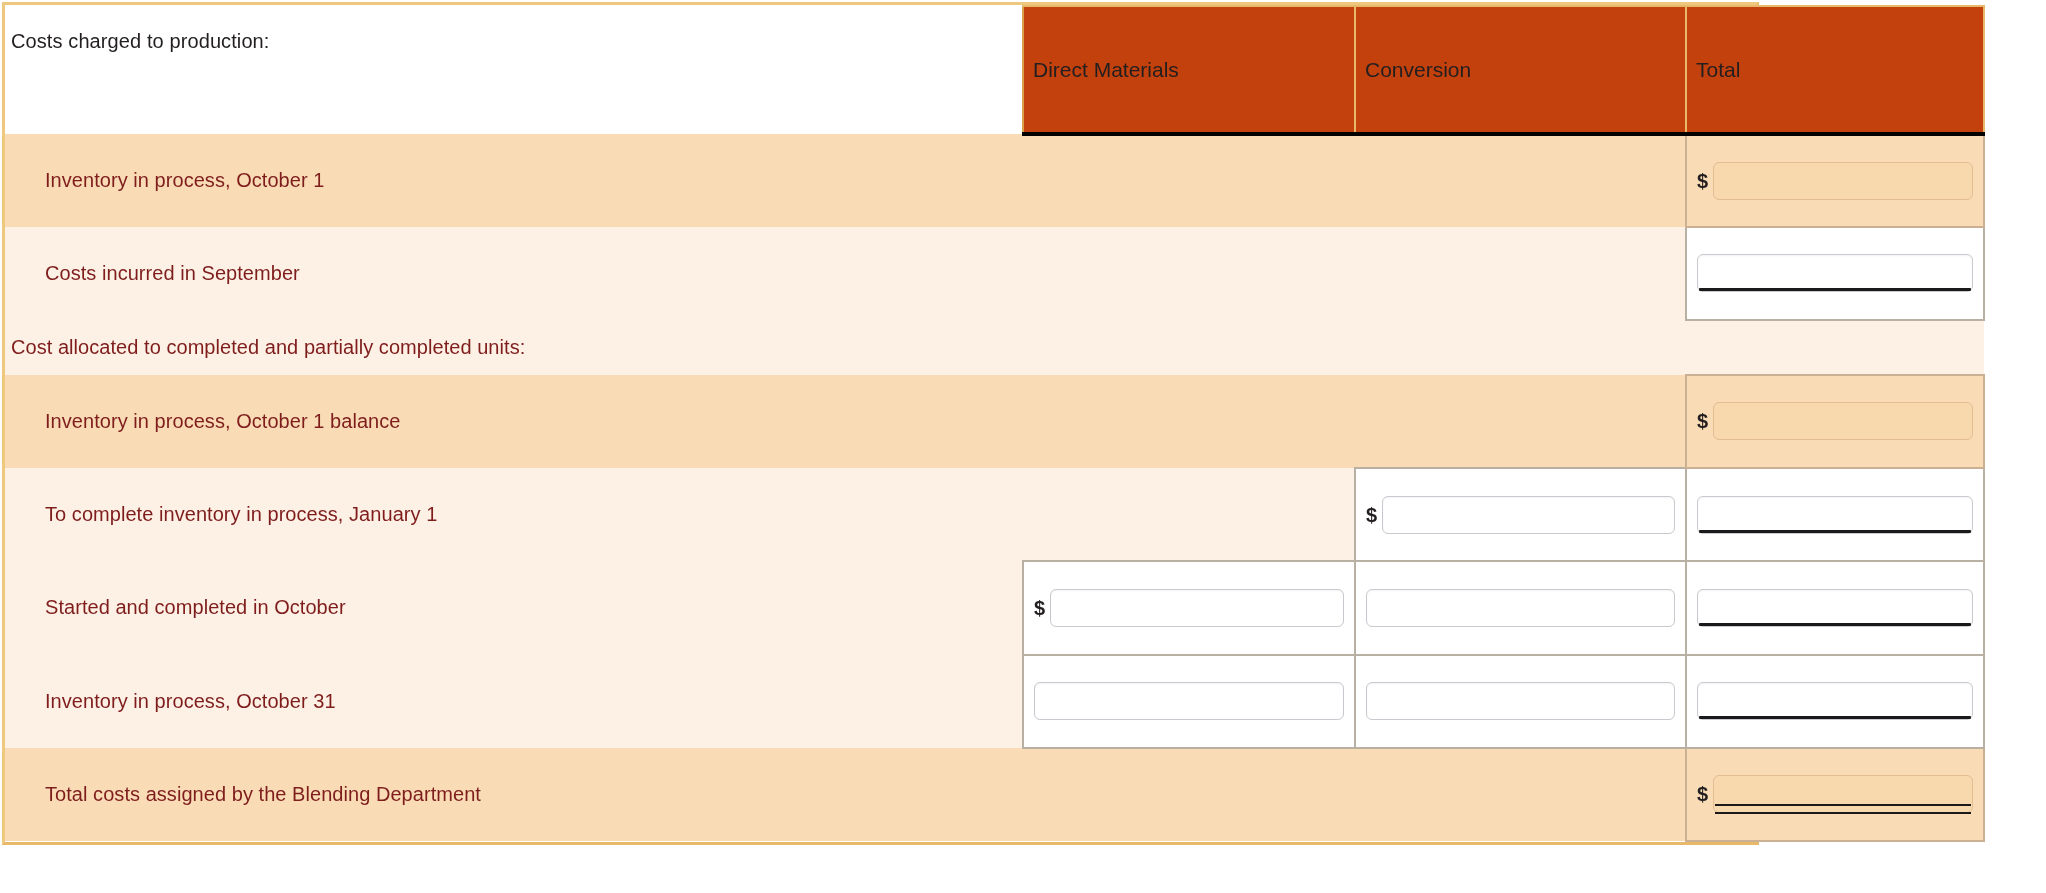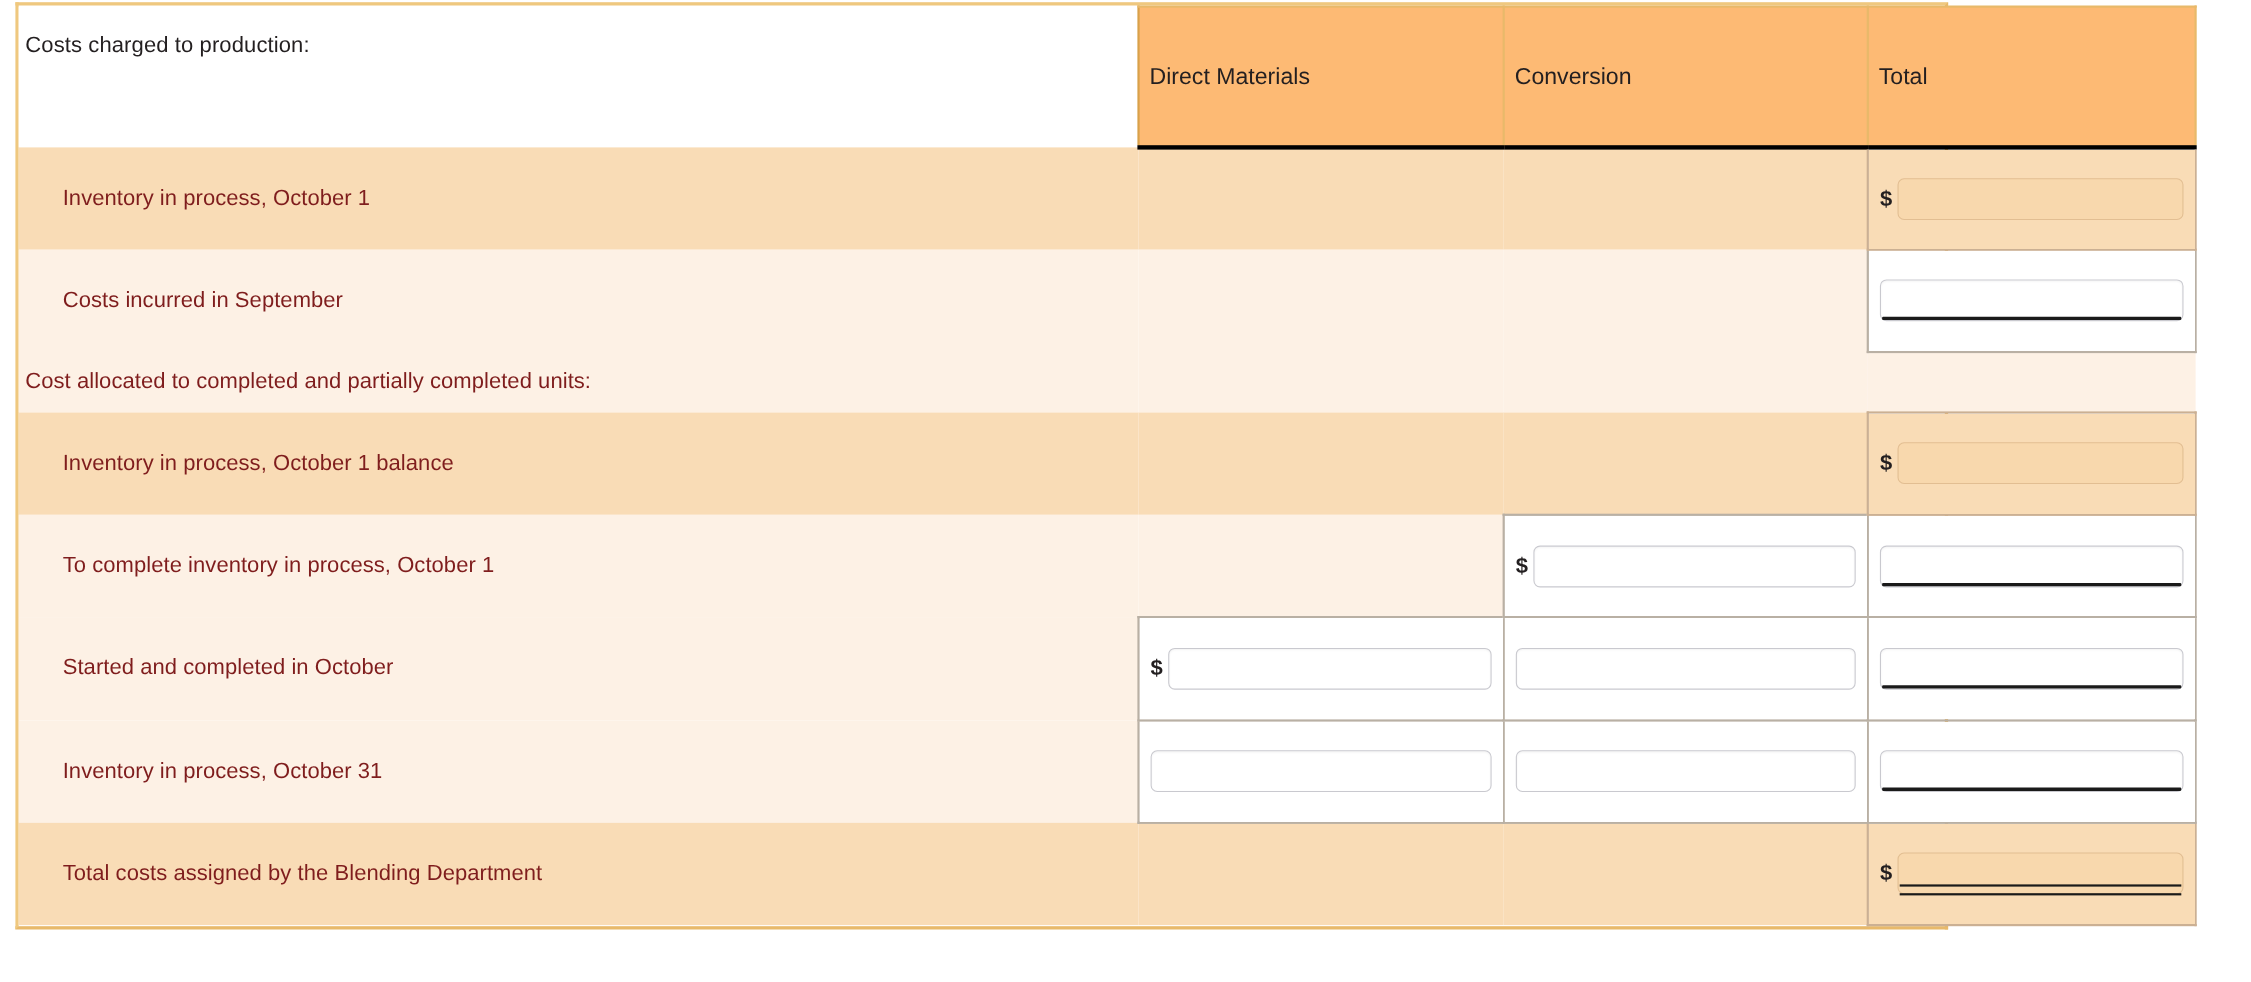--- a/index.html
+++ b/index.html
@@ -11,21 +11,21 @@
   body {
     width: 2046px;
     height: 893px;
     font-family: "Liberation Sans", sans-serif;
     color: #231f20;
     overflow: hidden;
   }
 
   #sheet {
     position: absolute;
-    left: 14px;
+    left: 2px;
     top: 2px;
     width: 1757px;
     height: 843px;
     border: 3px solid #E8B96A;
     border-top-color: #EFC87F;
     border-left-color: #EFC87F;
     box-sizing: border-box;
     background: #ffffff;
   }
 
@@ -58,21 +58,21 @@
     color: #231f20;
     padding-left: 6px;
     vertical-align: top;
     padding-top: 24px;
     letter-spacing: .1px;
   }
 
   td.colhdr {
     border: 2px solid #E8B96A;
     border-bottom: 4px solid #000000;
-    background: #fdba74;
+    background: #c2410c;
     height: 57px;
     vertical-align: middle;
   }
   td.colhdr.first { border-left: 2px solid #D9A14A; }
   .colhdr-text {
     font-size: 21px;
     color: #231f20;
     padding-left: 9px;
     line-height: 1;
     display: block;
@@ -225,21 +225,21 @@
           <td class="empty"></td>
           <td class="empty"></td>
           <td class="valcell boxed-shaded">
             <div class="field-wrap">
               <span class="dollar">$</span>
               <div class="ul-wrap"><input type="text" class="fld shaded" readonly="" value="" style=""></div>
             </div>
           </td>
         </tr>
         <tr class="r-tall shade-light">
-          <td class="rowlabel">To complete inventory in process, October 1</td>
+          <td class="rowlabel">To complete inventory in process, January 1</td>
           <td class="empty"></td>
           <td class="valcell boxed">
             <div class="field-wrap">
               <span class="dollar">$</span>
               <div class="ul-wrap"><input type="text" class="fld" value="" style=""></div>
             </div>
           </td>
           <td class="valcell boxed">
             <div class="field-wrap">
               <div class="ul-wrap ul-single"><input type="text" class="fld" value="" style=""></div>

